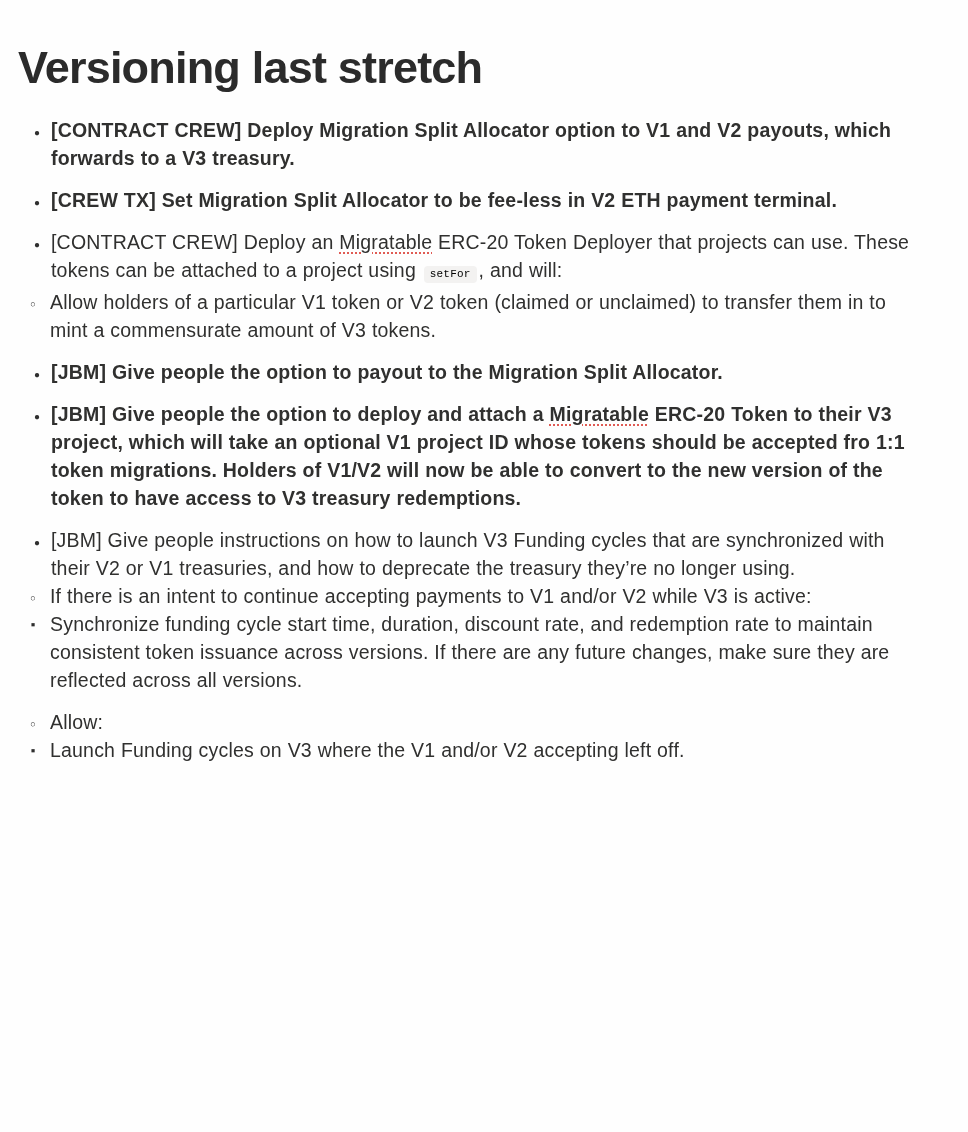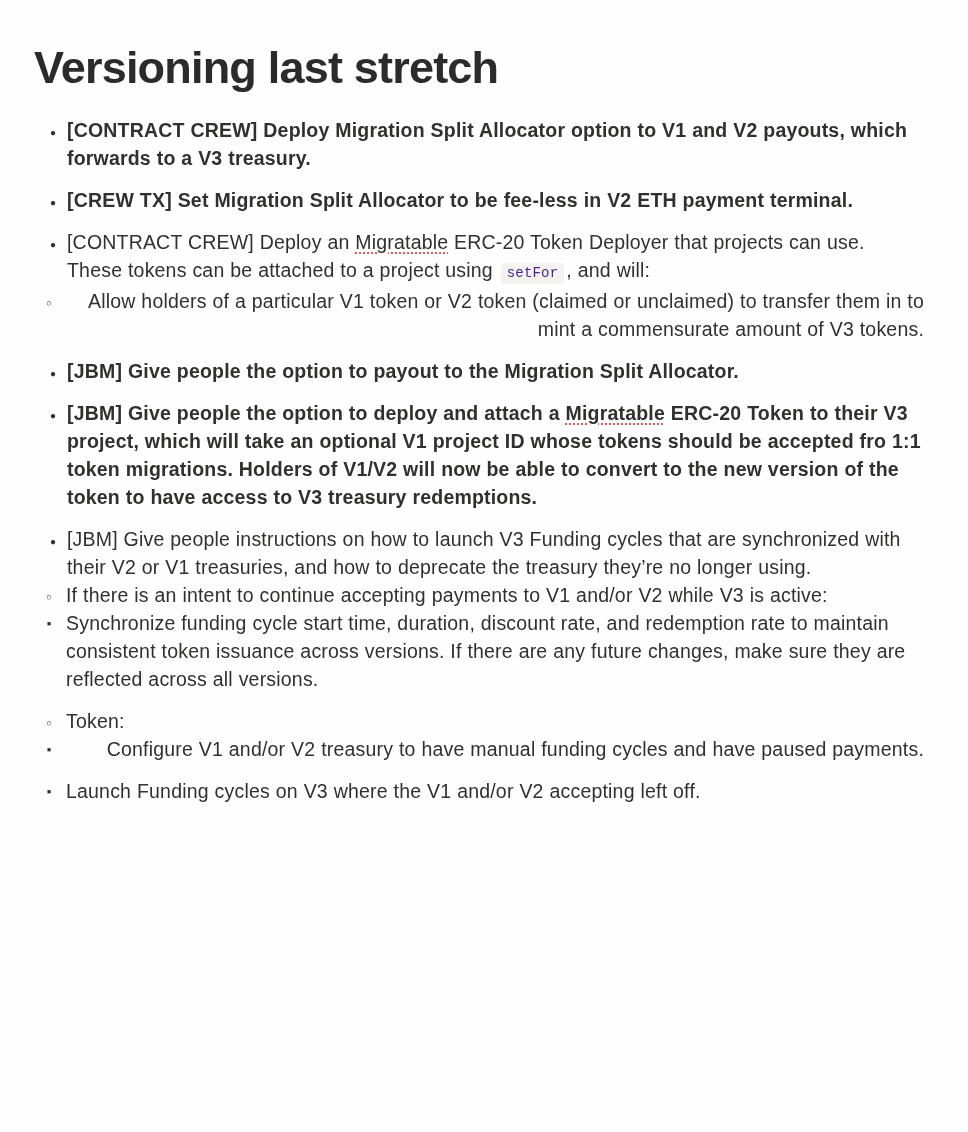--- a/index.html
+++ b/index.html
@@ -14,21 +14,21 @@
     color: #2f2f2f;
     -webkit-font-smoothing: antialiased;
   }
 
   .page {
     position: relative;
     width: 968px;
     height: 1132px;
     background: #fefefe;
     box-sizing: border-box;
-    padding: 42px 44px 0 34px;
+    padding: 42px 44px 0 18px;
     overflow: hidden;
   }
 
   .doc-title {
     font-family: "Liberation Sans", sans-serif;
     font-size: 45px;
     font-weight: 700;
     letter-spacing: -0.8px;
     color: #2b2b2b;
     line-height: 1.16;
@@ -104,35 +104,35 @@
     font-size: 19.5px;
     line-height: 28px;
     color: #30302f;
     letter-spacing: 0.01em;
     word-spacing: 0.01em;
   }
 
   
   .gap-lg { margin-bottom: 18px; font-weight: bold; }
   .gap-md { margin-bottom: 15px; }
-  .gap-sm { margin-bottom: 12px; text-align: right; }
+  .gap-sm { margin-bottom: 12px; }
 
   
   .spellcheck {
     text-decoration: underline;
     text-decoration-style: dotted;
     text-decoration-color: #e05b54;
     text-decoration-thickness: 2px;
     text-underline-offset: 3px;
   }
 
   code.inline-code {
     font-family: "Liberation Mono", "DejaVu Sans Mono", monospace;
-    font-size: 14px;
-    color: #4c1d95;
+    font-size: 11px;
+    color: #000000;
     background: #f3f2f1;
     border-radius: 4px;
     padding: 2px 6px 3px 6px;
     margin: 0 2px;
     white-space: pre;
   }
 </style>
 </head>
 <body>
 
@@ -205,30 +205,24 @@
                 <span class="bullet"></span>
                 <span class="text">Synchronize funding cycle start time, duration, discount rate, and redemption rate to maintain consistent token issuance across versions. If there are any future changes, make sure they are reflected across all versions.</span>
               </div>
             </li>
           </ul>
         </li>
 
         <li class="item" style="margin-top:14px;">
           <div class="row">
             <span class="bullet"></span>
-            <span class="text">Token:</span>
+            <span class="text">Allow:</span>
           </div>
 
           <ul class="lvl3">
-            <li class="item gap-sm">
-              <div class="row">
-                <span class="bullet"></span>
-                <span class="text">Configure V1 and/or V2 treasury to have manual funding cycles and have paused payments.</span>
-              </div>
-            </li>
             <li class="item">
               <div class="row">
                 <span class="bullet"></span>
                 <span class="text">Launch Funding cycles on V3 where the V1 and/or V2 accepting left off.</span>
               </div>
             </li>
           </ul>
         </li>
       </ul>
     </li>

